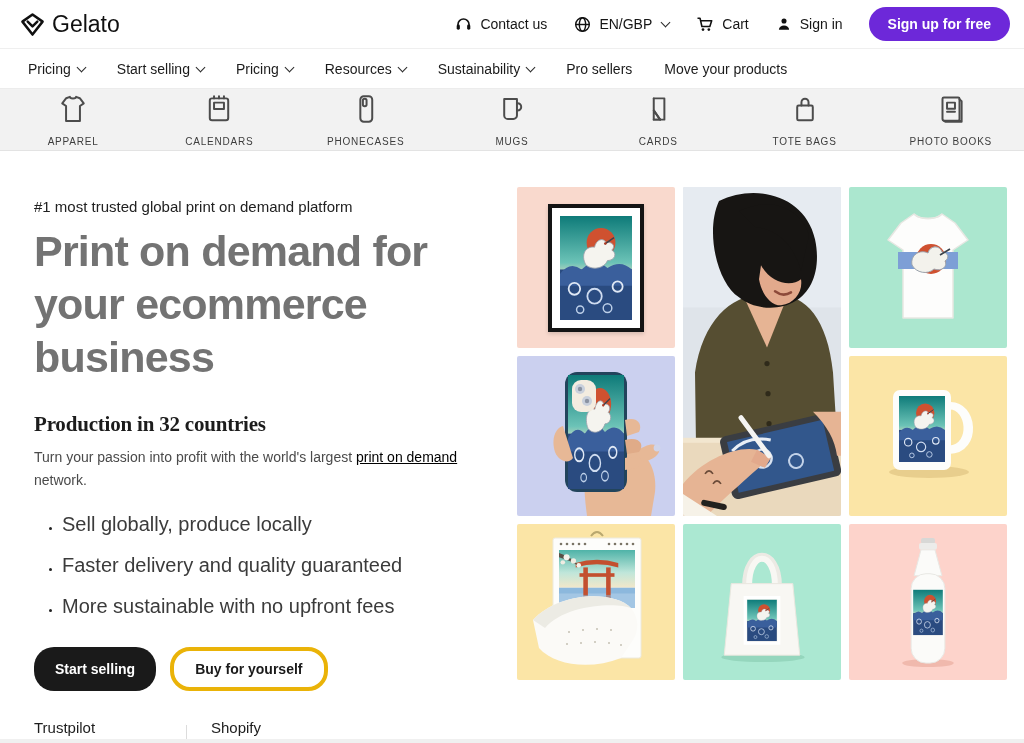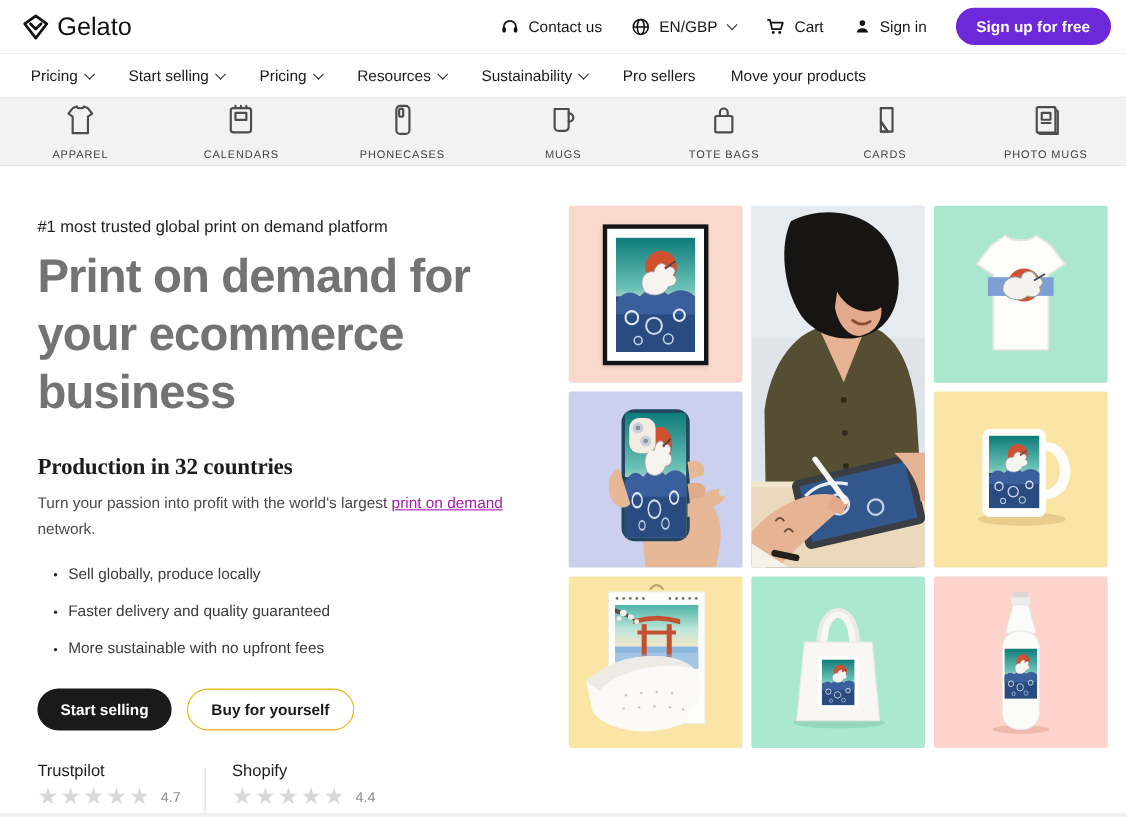--- a/index.html
+++ b/index.html
@@ -35,28 +35,28 @@
   .cat-label { font-size:10px; letter-spacing:0.8px; color:#3d3d3d; }
 
   
   .hero { display:flex; justify-content:space-between; padding:40px 15px 0 34px; }
   .hero-left { width:478px; padding-top:7px; }
   .eyebrow { font-size:15px; color:#212121; }
   .h1 { font-size:43px; line-height:53px; font-weight:600; letter-spacing:-0.8px; color:#737373;
         margin:10px 0 0; max-width:510px; }
   .h2 { font-size:21px; font-weight:600; color:#1c1c1c; margin:28px 0 0; letter-spacing:-0.2px;font-family:Liberation Serif, serif; }
   .desc { font-size:14px; line-height:23px; color:#4a4a4a; margin-top:9px; max-width:445px; }
-  .desc a { color:#a21caf; }
+  .desc a { color:#000000; }
   ul.bullets { margin:21px 0 0; padding-left:28px; display:flex; flex-direction:column; gap:18px;
-               font-size:14px; color:#3b3b3b; }
+               font-size:20px; color:#3b3b3b; }
   ul.bullets li::marker { color:#222; font-size:11px; }
   .cta-row { display:flex; gap:14px; margin-top:29px; }
   .btn { font-family:inherit; font-size:14px; font-weight:700; padding:10px 21px; border-radius:20px; cursor:pointer; }
   .btn-primary { background:#1a1a1a; color:#fff; border:none; }
-  .btn-secondary { background:#fff; color:#1a1a1a; border:1px solid #eab308; }
+  .btn-secondary { background:#fff; color:#1a1a1a; border:4px solid #eab308; }
   .ratings { display:flex; align-items:flex-start; margin-top:28px; }
   .rating { min-width:146px; }
   .rating-name { font-size:15px; color:#1d1d1d; }
   .stars-wrap { display:flex; align-items:center; gap:8px; margin-top:5px; }
   .stars { position:relative; font-size:21px; line-height:1; letter-spacing:2px; color:#d8d8d8; white-space:nowrap; }
   .score { font-size:13px; color:#8d8d8d; }
   .rating-divider { width:1px; height:46px; background:#dcdcdc; margin:6px 24px 0 6px; }
 
   
   .gallery { width:492px; display:grid; grid-template-columns:158px 158px 158px;
@@ -231,41 +231,41 @@
   </div>
   <div class="cat">
     <svg viewBox="0 0 24 24">
       <path d="M6.5 5 H15.5 V16.5 A2.5 2.5 0 0 1 13 19 H9 A2.5 2.5 0 0 1 6.5 16.5 Z"></path>
       <path d="M15.5 8 C19.5 7.6 19.5 13.4 15.5 13"></path>
     </svg>
     <span class="cat-label">MUGS</span>
   </div>
   <div class="cat">
     <svg viewBox="0 0 24 24">
-      <rect x="6.5" y="9.5" width="11" height="10.5" rx="1"></rect>
-      <path d="M9.5 9.5 V7.2 a2.5 2.5 0 0 1 5 0 V9.5"></path>
-    </svg>
-    <span class="cat-label">TOTE BAGS</span>
-  </div>
-  <div class="cat">
-    <svg viewBox="0 0 24 24">
       <path d="M9 4.5 H16.5 V19.5 H9"></path>
       <path d="M9 4.5 V19.5 H13.5 L9 13 Z"></path>
       <path d="M9 13 L13.5 19.5"></path>
     </svg>
     <span class="cat-label">CARDS</span>
+  </div>
+  <div class="cat">
+    <svg viewBox="0 0 24 24">
+      <rect x="6.5" y="9.5" width="11" height="10.5" rx="1"></rect>
+      <path d="M9.5 9.5 V7.2 a2.5 2.5 0 0 1 5 0 V9.5"></path>
+    </svg>
+    <span class="cat-label">TOTE BAGS</span>
   </div>
   <div class="cat">
     <svg viewBox="0 0 24 24">
       <rect x="6" y="3.8" width="12" height="16.4" rx="1"></rect>
       <path d="M18 5.2 L19.5 6.5 V21 L18 20.2 M6.8 20.2 L8 21 H19.5"></path>
       <rect x="9.2" y="7.5" width="5.6" height="4.4"></rect>
       <path d="M9.2 14 H14.8"></path>
     </svg>
-    <span class="cat-label">PHOTO MUGS</span>
+    <span class="cat-label">PHOTO BOOKS</span>
   </div>
 </section>
 
 <main class="hero">
   <div class="hero-left">
     <div class="eyebrow">#1 most trusted global print on demand platform</div>
     <h1 class="h1">Print on demand for your ecommerce business</h1>
     <h2 class="h2">Production in 32 countries</h2>
     <p class="desc"><span>Turn your passion into profit with the world's largest </span><a href="#">print on demand</a><span> network.</span></p>
     <ul class="bullets">

